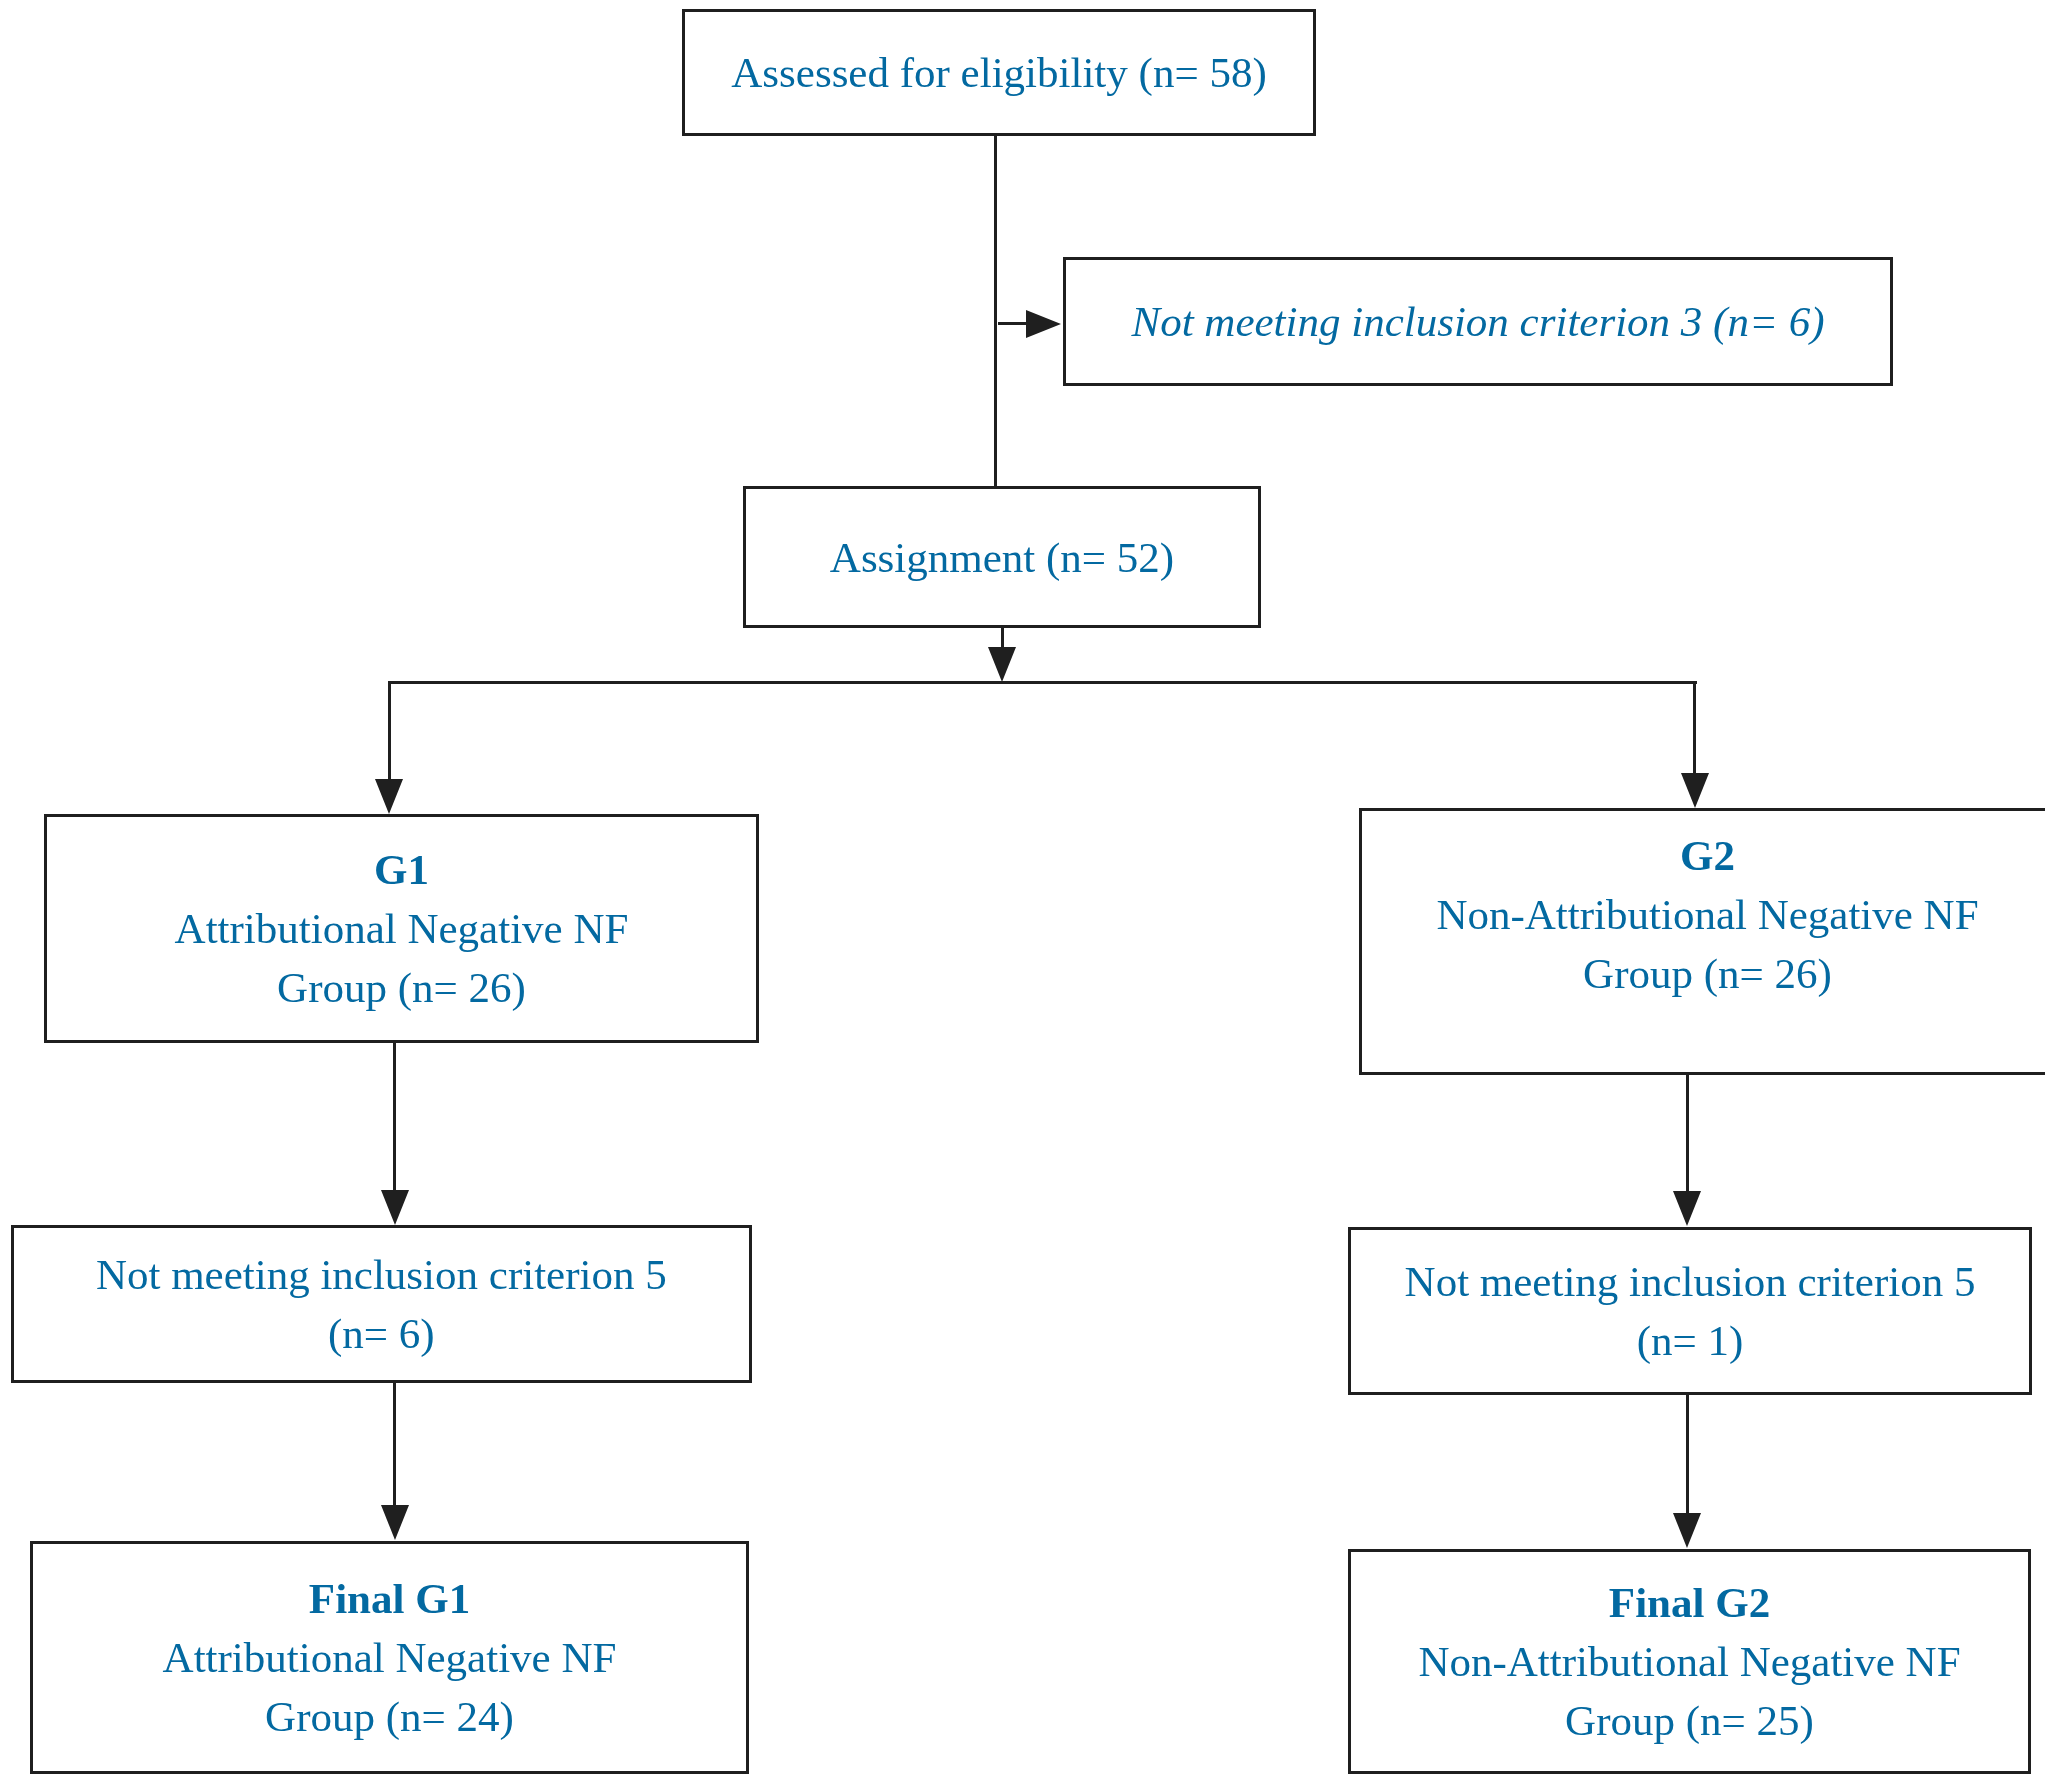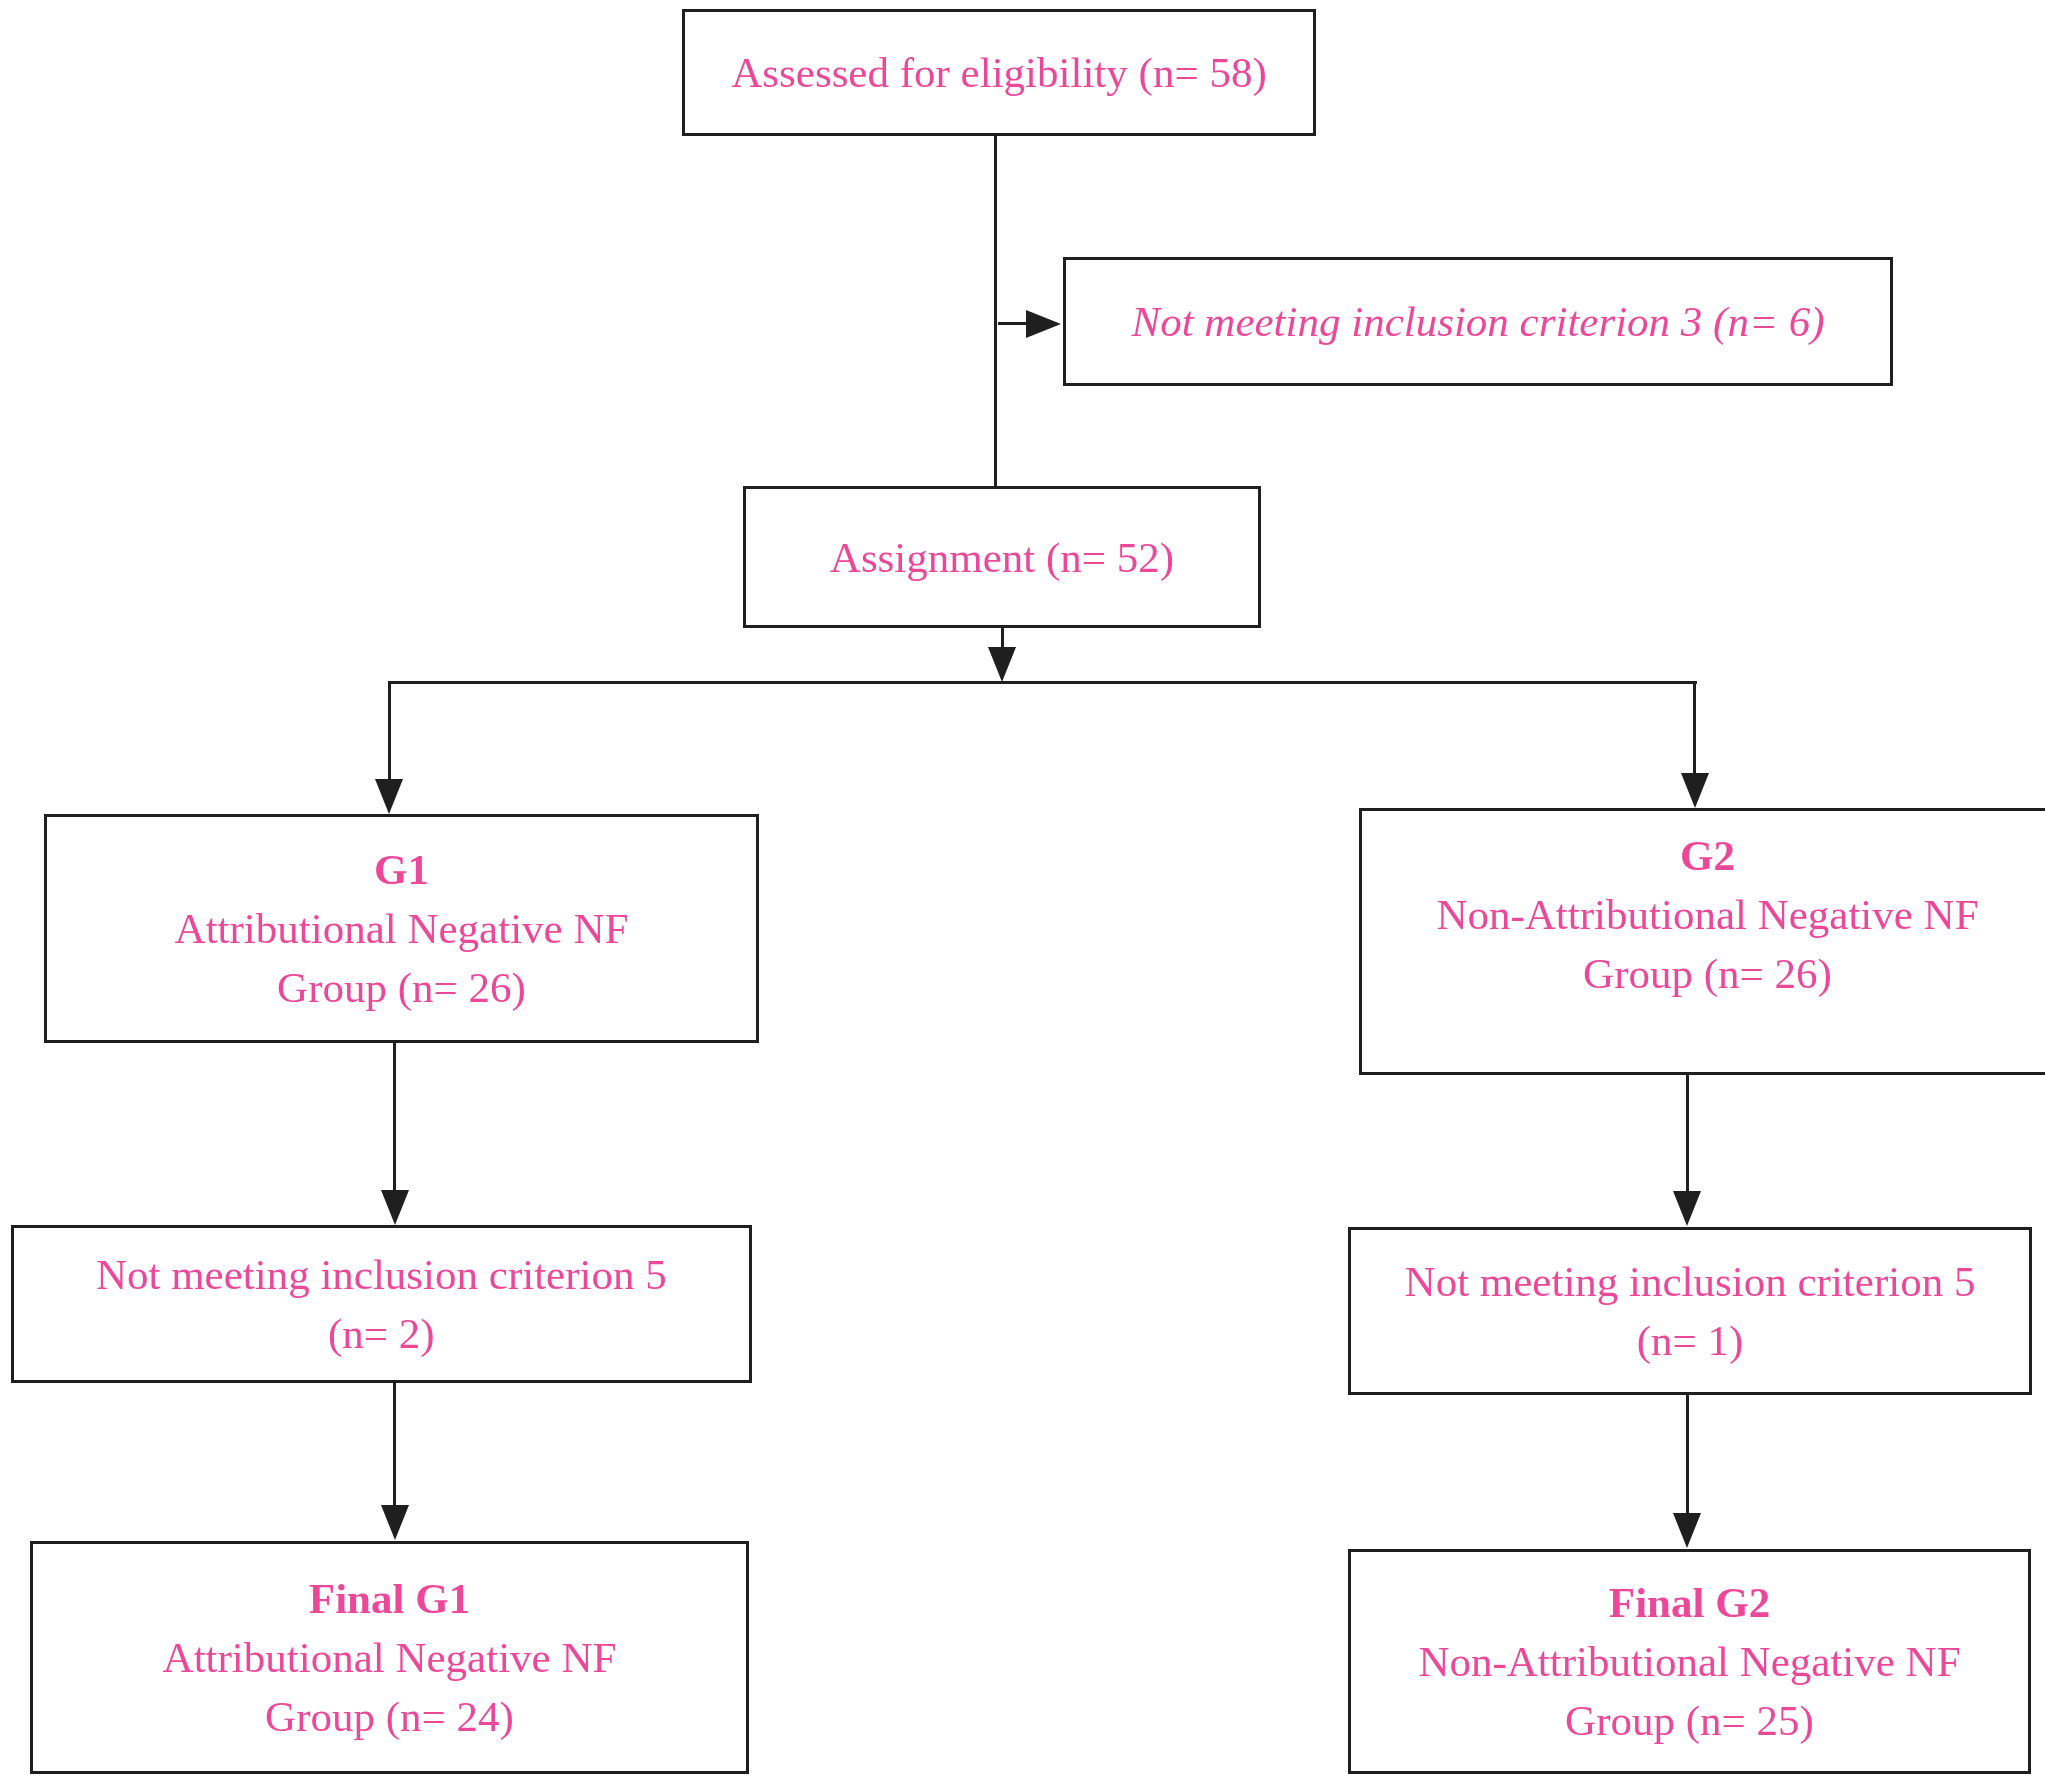--- a/index.html
+++ b/index.html
@@ -2,21 +2,21 @@
 <html style="font-size:12.3px"><head>
 <meta charset="utf-8">
 <style>
   html, body { margin: 0; padding: 0; background: #ffffff; }
   .canvas {
     position: relative;
     width: 2046px;
     height: 1784px;
     background: #ffffff;
     font-family: "Liberation Serif", serif;
-    color: #ec4899;
+    color: #0369a1;
   }
   .box {
     position: absolute;
     box-sizing: border-box;
     border: 3.1px solid #1f1f1f;
     background: #ffffff;
     display: flex;
     flex-direction: column;
     align-items: center;
     justify-content: center;
@@ -93,21 +93,21 @@
   </div>
 
   <div class="box" style="left:1334px; top:808px; width:697px; height:267px; padding-bottom:54px;margin-left:25px;">
     <div class="bold">G2</div>
     <div>Non-Attributional Negative NF</div>
     <div>Group (n= 26)</div>
   </div>
 
   <div class="box" style="left:10.8px; top:1225px; width:741px; height:158px;">
     <div>Not meeting inclusion criterion 5</div>
-    <div>(n= 2)</div>
+    <div>(n= 6)</div>
   </div>
 
   <div class="box" style="left:1348px; top:1227px; width:684px; height:168px;">
     <div>Not meeting inclusion criterion 5</div>
     <div>(n= 1)</div>
   </div>
 
   <div class="box" style="left:30px; top:1541px; width:719px; height:233px;">
     <div class="bold">Final G1</div>
     <div>Attributional Negative NF</div>

